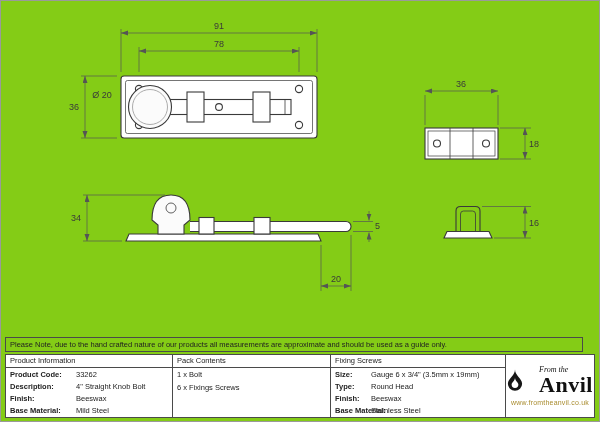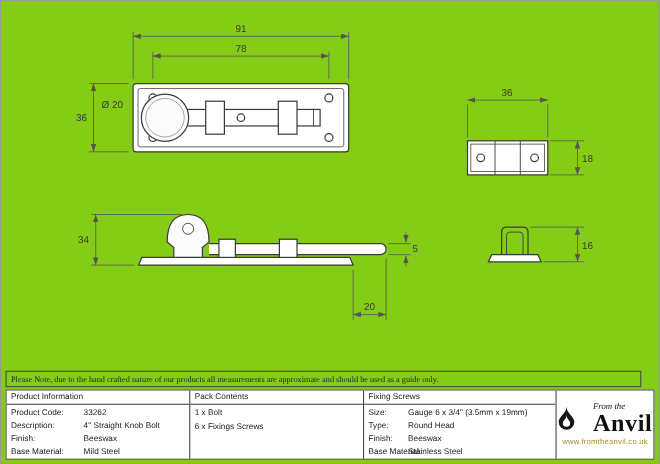--- a/index.html
+++ b/index.html
@@ -9,37 +9,37 @@
     background:#84cc16; border:1px solid #9a9a9a; overflow:hidden;
     font-family:"Liberation Sans", sans-serif; color:#222;
   }
   .drawing-area { position:absolute; top:0; left:0; width:598px; height:333px; }
   svg text {
     font-family:"Liberation Sans", sans-serif; font-size:9px; fill:#3a3a3a;
   }
   .note-bar {
     position:absolute; left:4px; right:16px; top:336px; height:15px;
     border:1px solid #4a4a4a; display:flex; align-items:center;
-    padding:0 4px; font-size:7.5px; color:#222; white-space:nowrap; overflow:hidden;font-family:Liberation Serif, serif;
+    padding:0 4px; font-size:7.5px; color:#222; white-space:nowrap; overflow:hidden;
   }
   .info-table {
     position:absolute; left:4px; right:4px; top:353px; bottom:3px;
     border:1px solid #4a4a4a; display:flex; background:#fff;
   }
   .col { border-right:1px solid #4a4a4a; display:flex; flex-direction:column; }
   .col-product { width:167px; }
   .col-pack { width:158px; }
   .col-screws { width:175px; }
   .col-logo { flex:1; border-right:none; align-items:center; justify-content:center; }
   .col-header {
     height:13px; line-height:12px; border-bottom:1px solid #4a4a4a;
     padding:0 4px; font-size:7.5px; font-weight:normal; flex:none;
   }
   .trow { height:13px; display:flex; align-items:center; padding:0 4px; font-size:7.5px; white-space:nowrap; }
-  .trow .lbl { flex:none; }
+  .trow .lbl { flex:none;font-weight:bold; }
   .col-product .lbl { width:66px; }
   .col-screws .lbl { width:36px; }
   .logo-top { display:flex; align-items:center; gap:16px; }
   .logo-stack { display:flex; flex-direction:column; align-items:flex-start; line-height:1; }
   .logo-fromthe { font-family:"Liberation Serif", serif; font-style:italic; font-size:8px; color:#111; }
   .logo-brand { font-family:"Liberation Serif", serif; font-weight:bold; font-size:22px; color:#111; letter-spacing:0.5px; }
   .logo-site { font-size:7px; color:#a98c2f; margin-top:3px; letter-spacing:0.2px; }
 </style>
 </head>
 <body>

